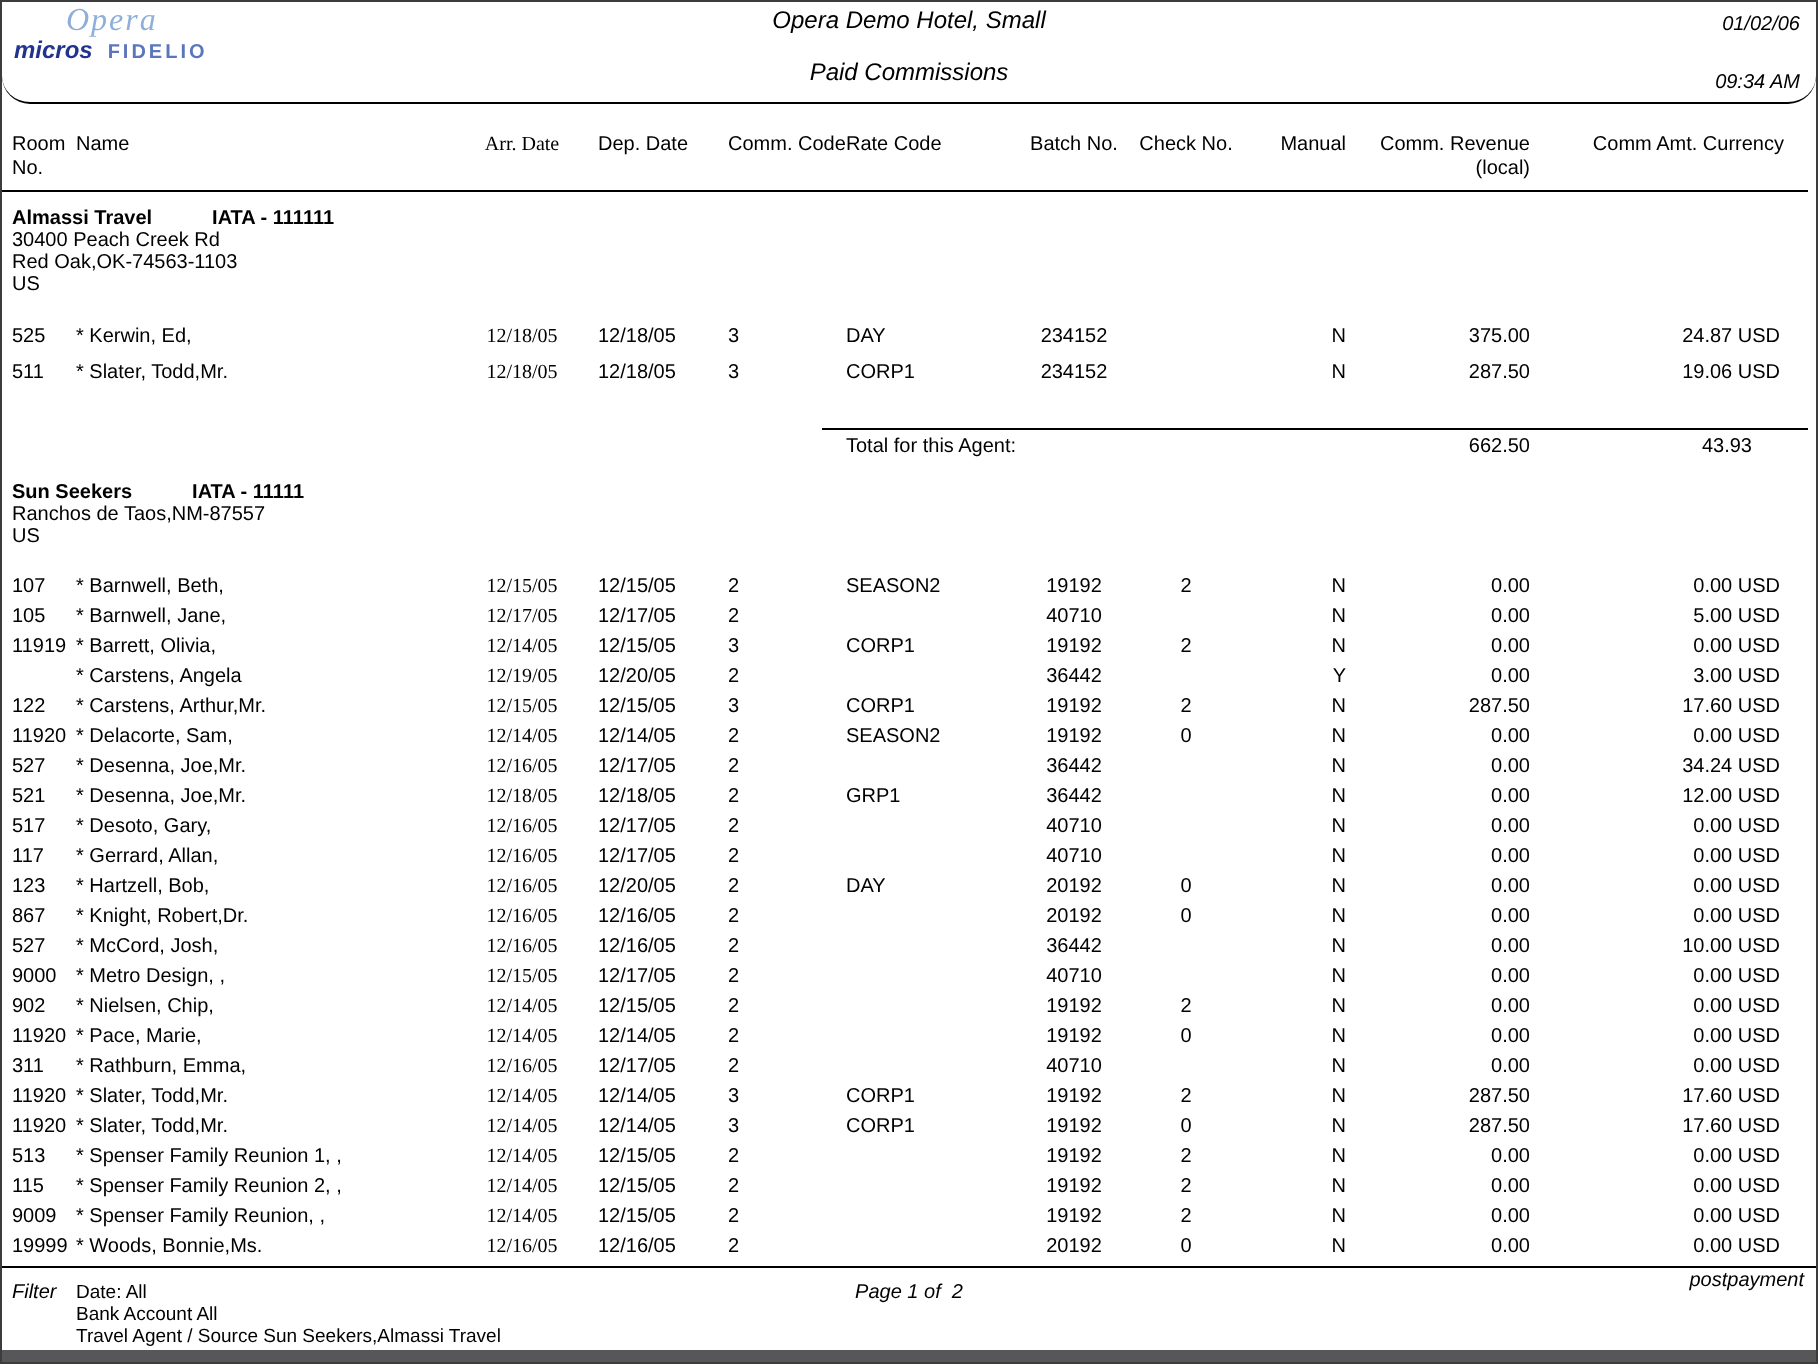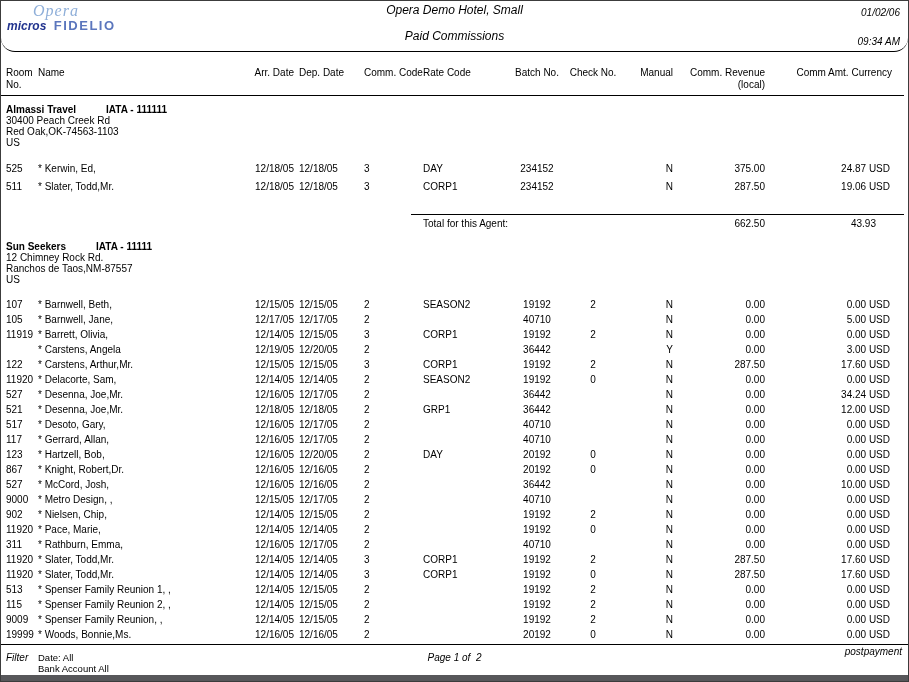--- a/index.html
+++ b/index.html
@@ -6,39 +6,39 @@
   .page{position:relative;width:909px;height:682px;background:#fff;border:1px solid #3c3c3c;
         box-sizing:border-box;font-family:"Liberation Sans",sans-serif;color:#000;overflow:hidden;}
 
   
   .report-header{position:relative;height:50px;border-bottom:1px solid #000;border-radius:14px;}
   .logo{position:absolute;left:6px;top:3px;line-height:13px;}
   .logo-opera{display:block;margin-left:26px;font-family:"Liberation Serif",serif;
               font-style:italic;font-size:16px;letter-spacing:1px;}
   .logo-line2{display:block;margin-top:1px;}
   .logo-micros{font-weight:bold;font-style:italic;font-size:12px;}
-  .logo-fidelio{font-weight:bold;font-size:13px;letter-spacing:1.5px;margin-left:3px;}
+  .logo-fidelio{font-weight:bold;font-size:10px;letter-spacing:1.5px;margin-left:3px;}
   .titles{position:absolute;left:0;right:0;text-align:center;font-style:italic;font-size:12px;}
   .title1{top:2px;}
   .title2{top:28px;}
   .dt{position:absolute;right:8px;font-style:italic;font-size:10px;}
   .dt1{top:6px;} .dt2{top:35px;}
 
   
   table.rpt{border-collapse:collapse;table-layout:fixed;width:903px;}
   #header-table{border-bottom:1px solid #000;}
   #header-table th{font-weight:normal;font-size:10px;line-height:12px;vertical-align:top;
                    padding:15px 0 3px 0;height:43px;box-sizing:border-box;white-space:nowrap;overflow:visible;}
   .rows td{font-size:10px;height:15px;padding:0;vertical-align:middle;white-space:nowrap;overflow:visible;}
   .first-agent .rows td{height:18px;}
 
   
   .c0{text-align:left;padding-left:5px !important;}
   .c1{text-align:left;padding-left:5px !important;}
-  .c2{text-align:right;padding-left:5px !important;}
+  .c2{text-align:center;padding-left:5px !important;font-family:Liberation Serif, serif;}
   .c3{text-align:left;padding-left:5px !important;}
   .c4{text-align:left;padding-left:3px !important;}
   .c5{text-align:left;padding-left:12px !important;}
   .c6{text-align:center;}
   .c7{text-align:center;}
   .c8{text-align:right;padding-right:4px !important;}
   .c9{text-align:right;padding-right:2px !important;}
   .c10{text-align:right;}
   #header-table th.c10{padding-right:12px;}
   .rows td.c10{padding-right:14px;}
@@ -196,21 +196,20 @@
               <td class="bt c8"></td>
               <td class="bt c9">662.50</td>
               <td class="bt total-amount">43.93</td>
             </tr>
           </tbody>
         </table>
       </div>
       <div class="agent-block">
         <div class="agent-header"><span class="agent-name">Sun Seekers</span><span class="agent-iata">IATA - 11111</span></div>
         <div class="agent-address">
-          <div>12 Chimney Rock Rd.</div>
           <div>Ranchos de Taos,NM-87557</div>
           <div>US</div>
         </div>
         <table class="rpt rows">
           <colgroup>
             <col style="width: 32px;">
             <col style="width: 190px;">
             <col style="width: 71px;">
             <col style="width: 67px;">
             <col style="width: 50px;">

